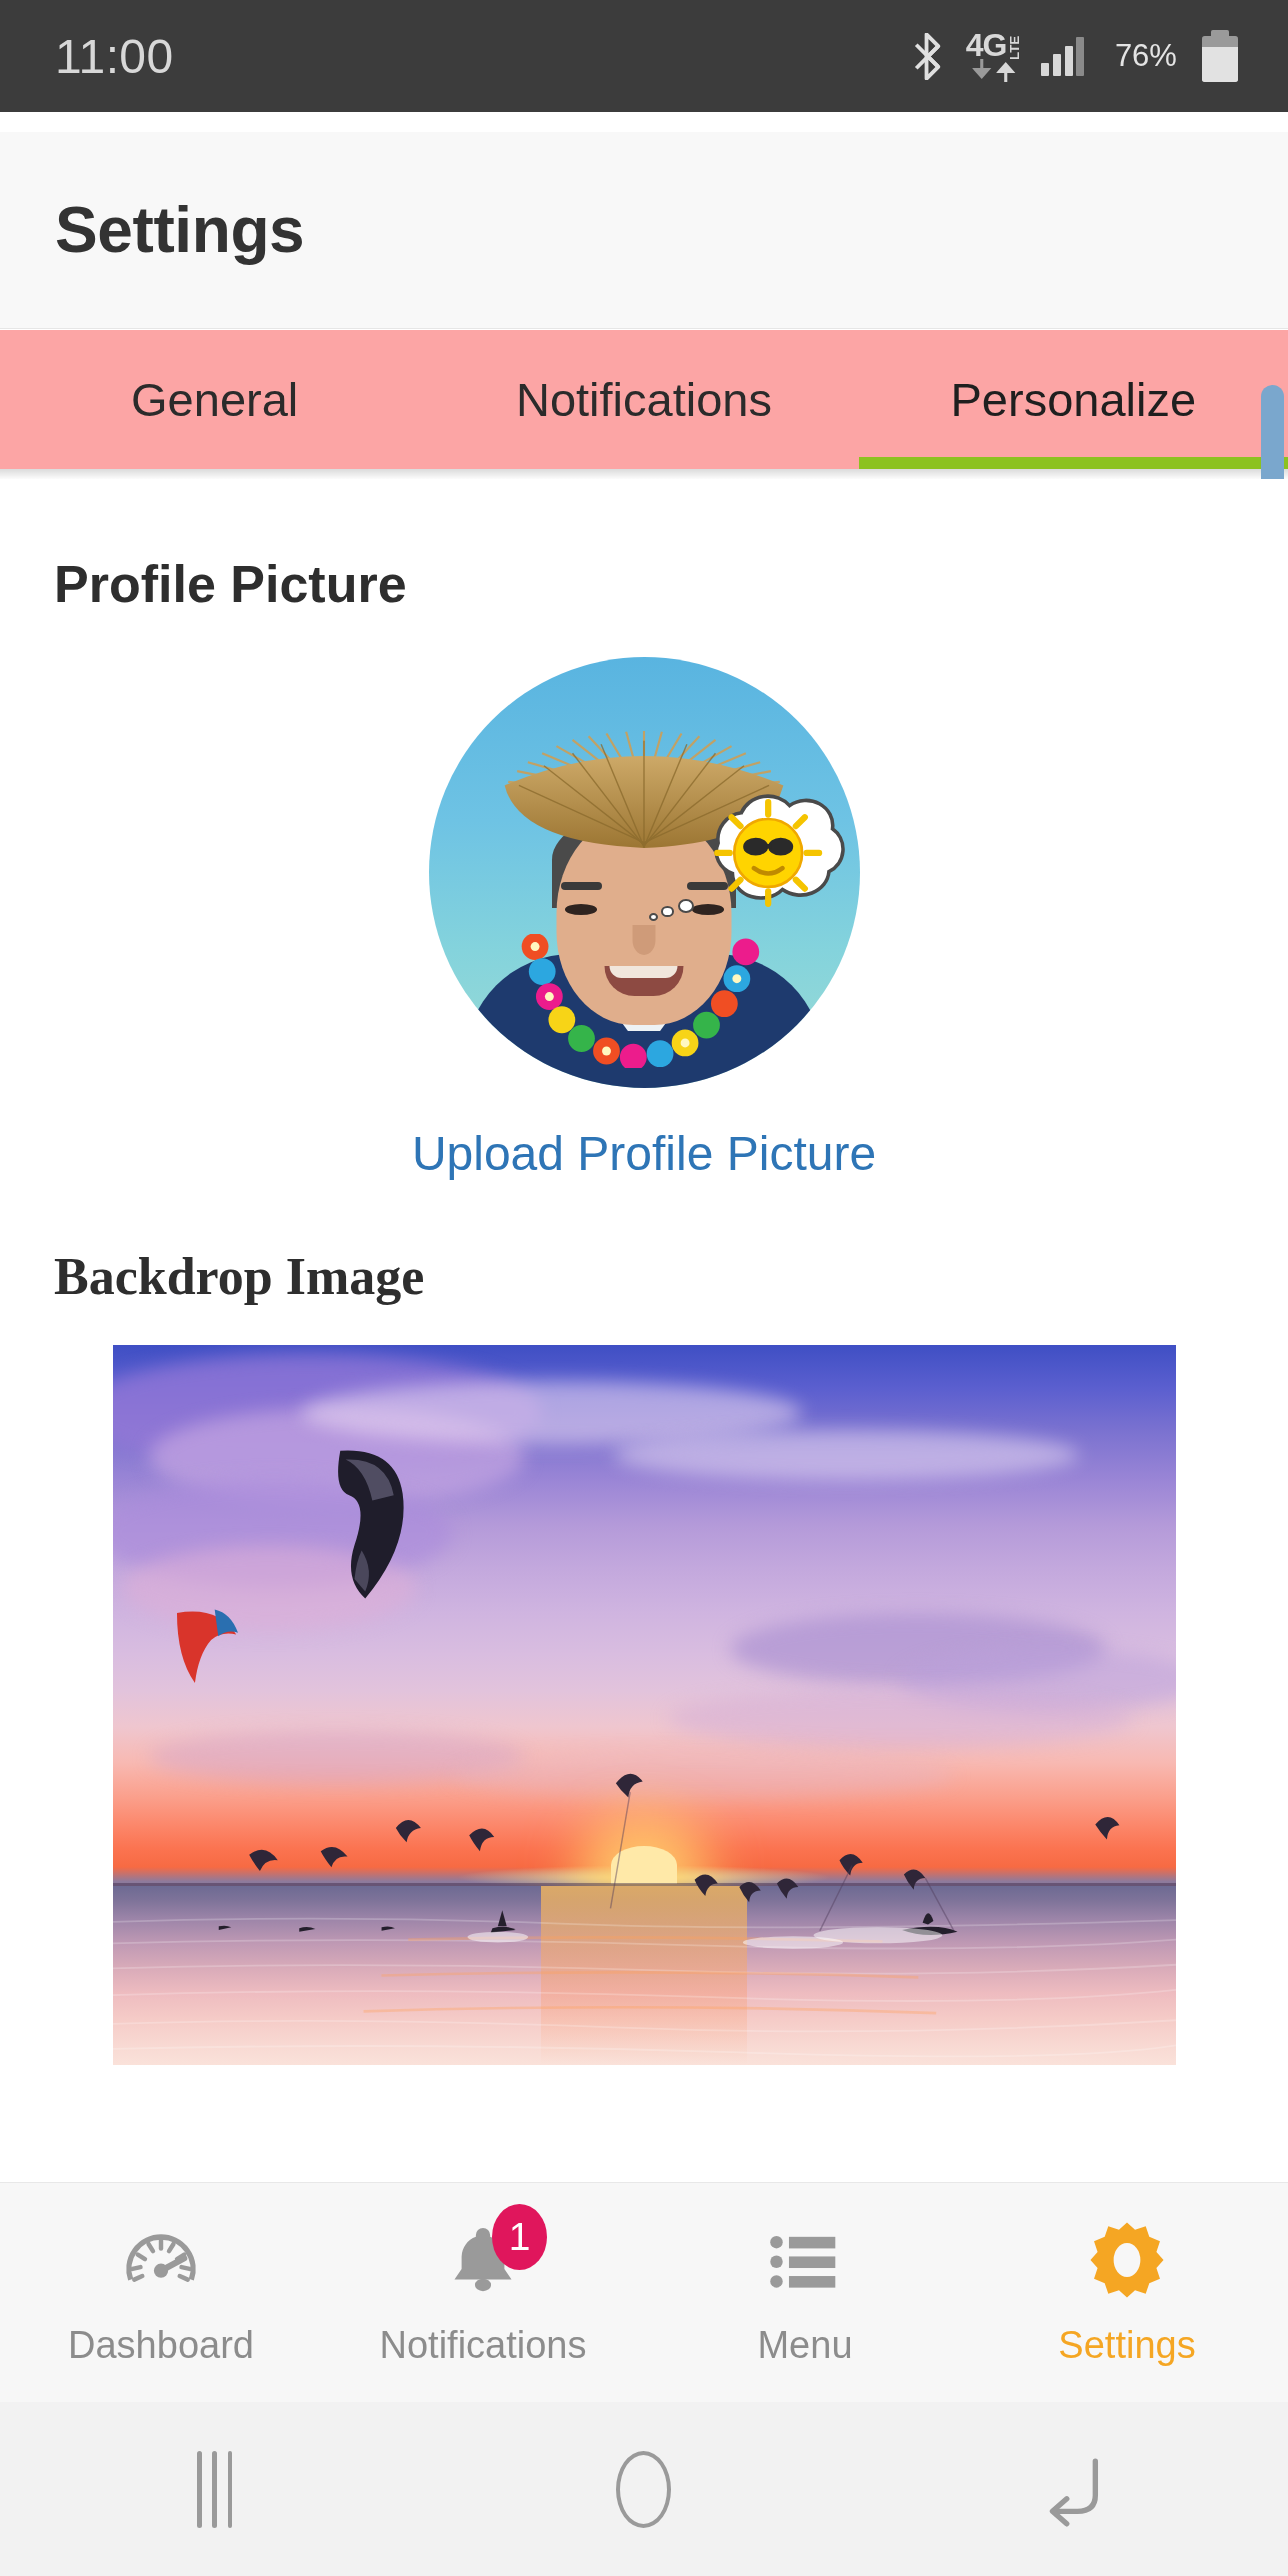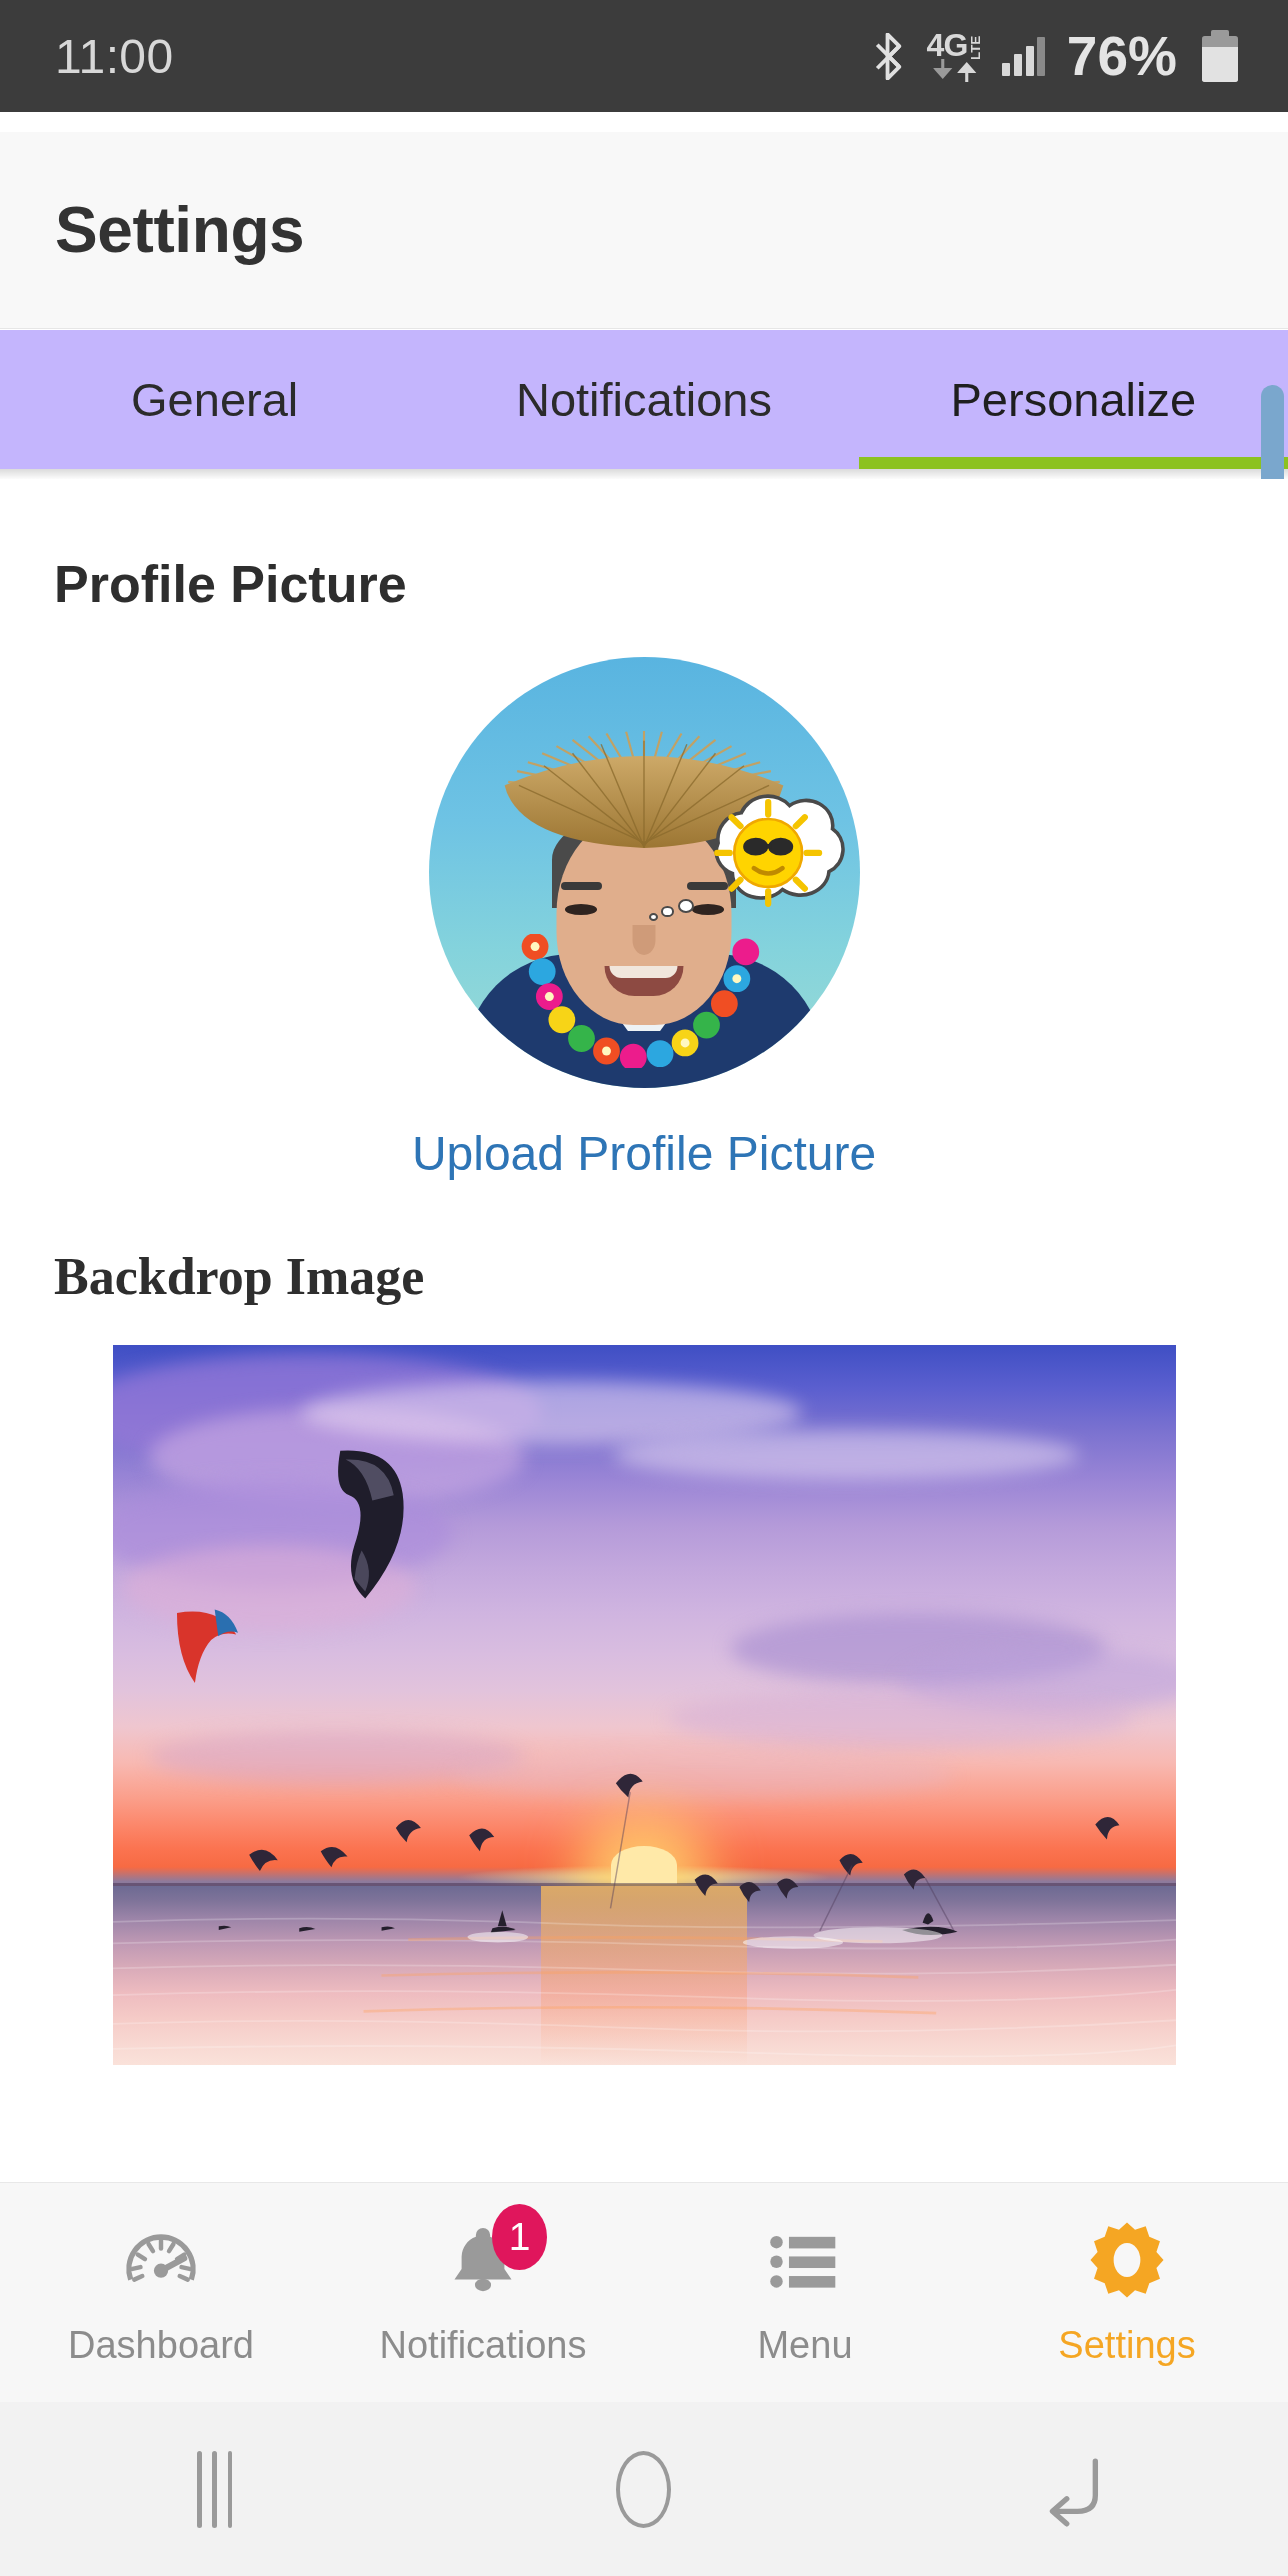--- a/index.html
+++ b/index.html
@@ -26,38 +26,38 @@
   .net-4g{ color:#d8d8d8; font-size:32px; font-weight:700; line-height:.9; letter-spacing:-0.9px;}
   .net-lte{ color:#d8d8d8; font-size:13.4px; font-weight:700; line-height:1;
             writing-mode:vertical-rl; transform:rotate(180deg); margin-left:1.8px; height:30px;}
   .net-arrows{ display:flex; gap:2.7px; margin-top:-1.8px; }
   .signal{ display:flex; align-items:flex-end; gap:3.6px; height:39px; }
   .signal i{ display:block; width:8px; background:#d8d8d8; border-radius:0.9px; }
   .signal i:nth-child(1){height:12.5px;}
   .signal i:nth-child(2){height:21.5px;}
   .signal i:nth-child(3){height:30px;}
   .signal i:nth-child(4){height:39px; background:#8a8a8a;}
-  .batt-pct{ color:#e4e4e4; font-size:55px; font-weight:700; margin-left:2px;}
+  .batt-pct{ color:#e4e4e4; font-size:31px; font-weight:400; margin-left:11px;}
   .batt{ position:relative; width:36px; height:52px; margin-left:5.4px; }
   .batt .cap{ position:absolute; left:9px; top:0; width:18px; height:7.2px; background:#9a9a9a; border-radius:1.8px 1.8px 0 0;}
   .batt .body{ position:absolute; left:0; top:6.3px; width:36px; height:46px; background:#9a9a9a; border-radius:2.7px;}
   .batt .fill{ position:absolute; left:0; bottom:0; width:36px; height:35px; background:#e2e2e2; border-radius:0 0 2.7px 2.7px;}
 
   
   .app-header{
     position:absolute; left:0; top:132px; width:1288px; height:197px;
     background:#f8f8f8; display:flex; align-items:center; padding-left:55px;
     border-bottom:0.9px solid #e6e6e6;
   }
   .app-title{ font-size:64px; font-weight:700; color:#333333; letter-spacing:-0.4px;}
 
   
   .tabbar{
     position:absolute; left:0; top:330px; width:1288px; height:139px;
-    background:#c4b5fd; display:flex; align-items:stretch;
+    background:#fca5a5; display:flex; align-items:stretch;
   }
   .tab{
     flex:1 1 0; display:flex; align-items:center; justify-content:center;
     position:relative; font-size:47px; color:#2b2b2b; font-weight:400;
   }
   .tab .tab-label{ pointer-events:none; }
   .tab.active{ color:#1f1f1f; }
   .tab.active::after{
     content:""; position:absolute; left:0; right:-25px; bottom:0;
     height:12.5px; background:#8cc220;

